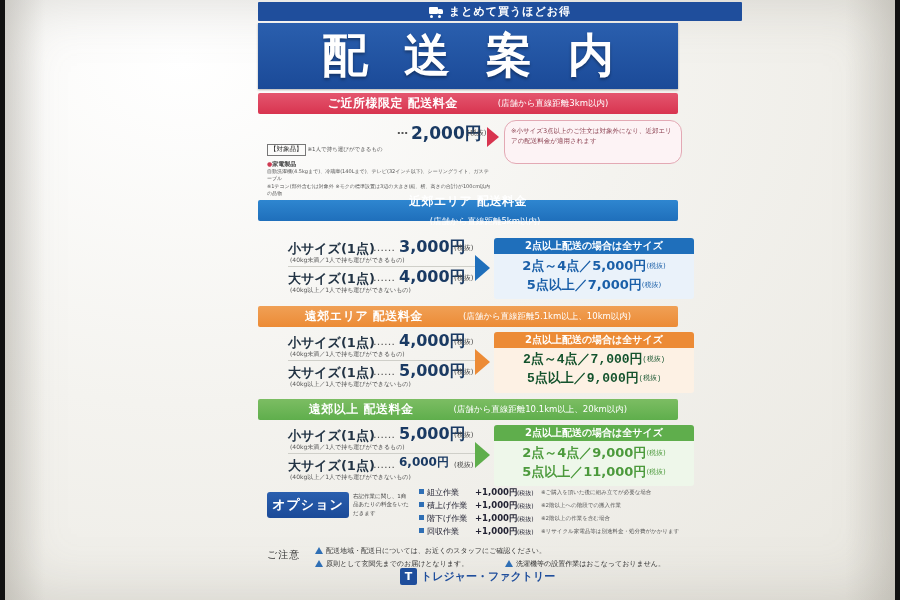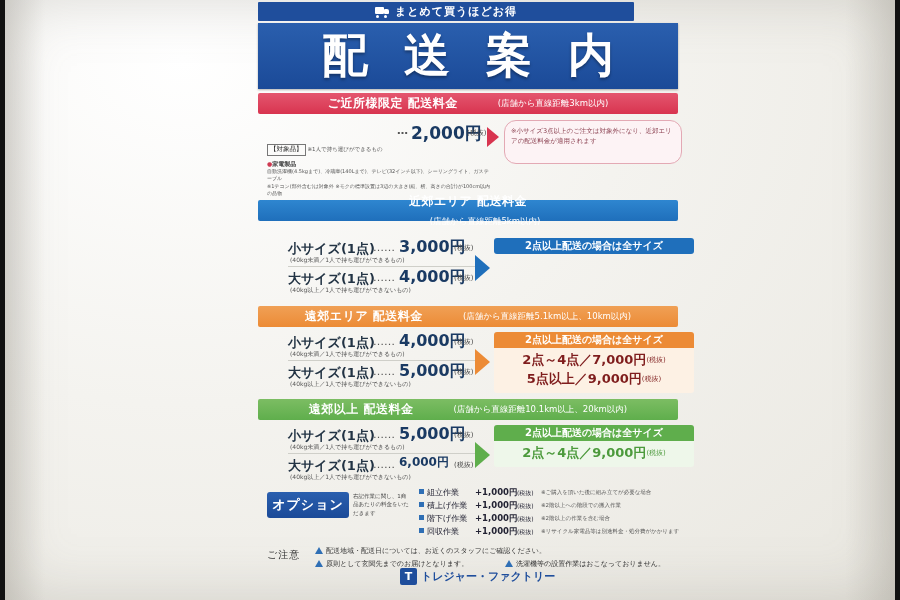--- a/index.html
+++ b/index.html
@@ -26,21 +26,21 @@
   }
   .sheet:after{
     content:"";position:absolute;right:0;top:0;width:50px;height:100%;
     background:linear-gradient(270deg,rgba(140,135,125,.22),rgba(140,135,125,0));
   }
 
   .content{position:absolute;left:0;top:0;width:890px;height:600px;}
 
   
   .banner{
-    position:absolute;left:253px;top:2px;width:376px;height:19px;
+    position:absolute;left:253px;top:2px;width:484px;height:19px;
     background:#1f4e9c;color:#fff;display:flex;align-items:center;justify-content:center;
     gap:6px;font-size:11px;letter-spacing:1px;font-weight:bold;
     border-radius:1px;
   }
   .truck{display:inline-block;width:14px;height:9px;position:relative;}
   .truck .body{position:absolute;left:0;top:0;width:9px;height:7px;background:#fff;border-radius:1px;}
   .truck .cab{position:absolute;left:9px;top:2px;width:5px;height:5px;background:#fff;border-radius:1px 2px 1px 1px;}
   .truck .w1,.truck .w2{position:absolute;bottom:-2px;width:3px;height:3px;border-radius:50%;background:#fff;}
   .truck .w1{left:1px;} .truck .w2{left:9px;}
 
@@ -82,21 +82,21 @@
   .arrow.green{border-left:15px solid #5fae4c;}
   .arrow.red{border-left:12px solid #d8344f;border-top:10px solid transparent;border-bottom:10px solid transparent;}
 
   
   .rbox{position:absolute;width:200px;border-radius:3px;overflow:hidden;}
   .rbox .rtitle{height:16px;color:#fff;font-size:10px;font-weight:bold;display:flex;align-items:center;justify-content:center;}
   .rbox .rbody{padding:3px 0 4px 0;background:#f7f9fb;}
   .rbox .rline{font-size:13px;font-weight:bold;text-align:center;line-height:1.45;}
   .rbox .rline .tax{font-size:7px;font-weight:normal;vertical-align:2px;}
   .rbox.blue .rtitle{background:#1f6fbb;} .rbox.blue .rbody{background:#eaf2fa;} .rbox.blue .rline{color:#1a5fa8;}
-  .rbox.orange .rtitle{background:#ec8b36;} .rbox.orange .rbody{background:#fdf1e4;} .rbox.orange .rline{color:#7f1d1d;}
+  .rbox.orange .rtitle{background:#ec8b36;} .rbox.orange .rbody{background:#fdf1e4;} .rbox.orange .rline{color:#14532d;font-family:Liberation Mono, monospace;}
   .rbox.green .rtitle{background:#5fae4c;} .rbox.green .rbody{background:#eef7ea;} .rbox.green .rline{color:#4c9a3c;}
 
   
   .notebox{
     position:absolute;left:499px;top:120px;width:178px;height:44px;
     border:1px solid #e3a9b4;background:#fdf3f5;border-radius:12px;
     font-size:6.5px;color:#8a3f4f;line-height:1.6;padding:5px 6px;box-sizing:border-box;
   }
 
   
@@ -197,20 +197,28 @@
     <div class="rowlabel" style="left:283px;top:270px;">大サイズ(1点)</div>
     <div class="price" style="left:368px;top:271px;font-size:11px;color:#555;font-weight:normal;">……</div>
     <div class="price" style="left:394px;top:267px;font-size:16px;color:#1a3a63;">4,000円</div>
     <div class="price" style="left:449px;top:273px;font-size:7px;color:#444;font-weight:normal;">(税抜)</div>
     <div class="tiny" style="left:285px;top:286px;width:190px;">(40kg以上／1人で持ち運びができないもの)</div>
 
     <div class="arrow blue" style="left:470px;top:255px;"></div>
 
     <div class="rbox blue" style="left:489px;top:238px;">
       <div class="rtitle">2点以上配送の場合は全サイズ</div>
+      <div class="rbody">
+        <div class="rline">
+          <span>2点～4点／5,000円</span><span class="tax">(税抜)</span>
+        </div>
+        <div class="rline">
+          <span>5点以上／7,000円</span><span class="tax">(税抜)</span>
+        </div>
+      </div>
     </div>
 
     <div class="sechead orange" style="left:253px;top:306px;width:420px;">
       <span>遠郊エリア  配送料金</span>
       <span class="sub">(店舗から直線距離5.1km以上、10km以内)</span>
     </div>
 
     <div class="rowlabel" style="left:283px;top:334px;">小サイズ(1点)</div>
     <div class="price" style="left:368px;top:335px;font-size:11px;color:#555;font-weight:normal;">……</div>
     <div class="price" style="left:394px;top:331px;font-size:16px;color:#1a3a63;">4,000円</div>
@@ -257,20 +265,23 @@
     <div class="tiny" style="left:285px;top:473px;width:190px;">(40kg以上／1人で持ち運びができないもの)</div>
 
     <div class="arrow green" style="left:470px;top:442px;"></div>
 
     <div class="rbox green" style="left:489px;top:425px;">
       <div class="rtitle">2点以上配送の場合は全サイズ</div>
       <div class="rbody">
         <div class="rline">
           <span>2点～4点／9,000円</span><span class="tax">(税抜)</span>
         </div>
+        <div class="rline">
+          <span>5点以上／11,000円</span><span class="tax">(税抜)</span>
+        </div>
       </div>
     </div>
 
     <div class="optbadge">オプション</div>
     <div class="optnote">右記作業に関し、1商品あたりの料金をいただきます</div>
 
     <div class="optrow" style="left:414px;top:487px;"><span class="sq"></span><span>組立作業</span></div>
     <div class="optprice" style="left:470px;top:487px;">+1,000円</div>
     <div class="optprice" style="left:512px;top:489px;font-size:6px;font-weight:normal;">(税抜)</div>
     <div class="optdesc" style="left:536px;top:489px;">※ご購入を頂いた後に組み立てが必要な場合</div>

